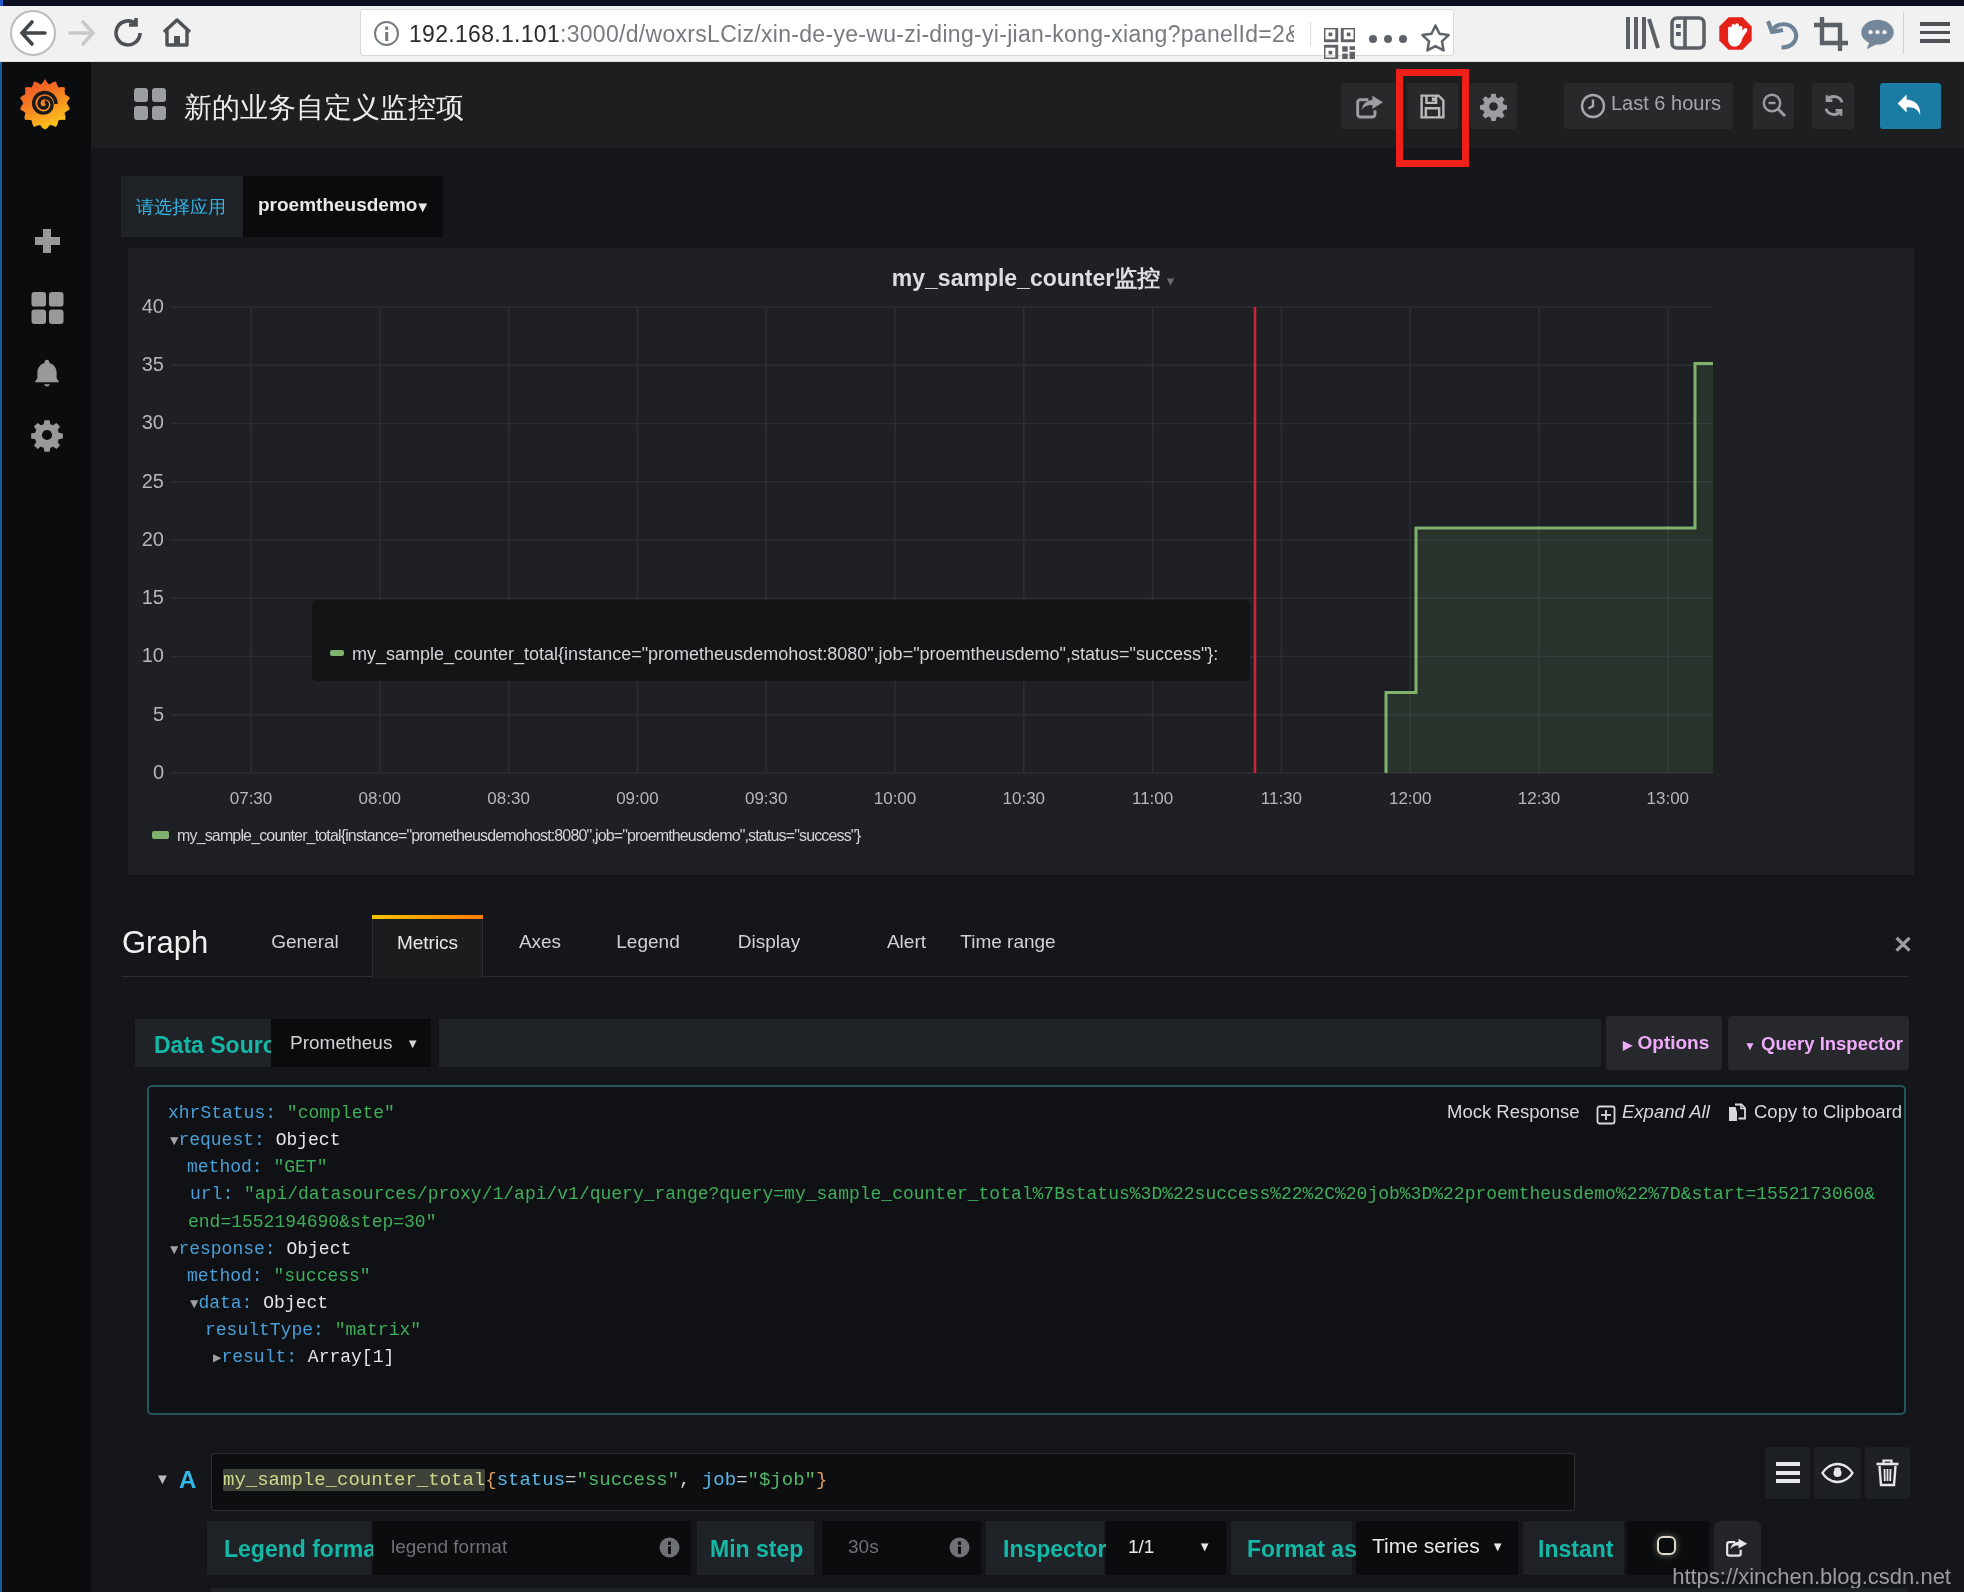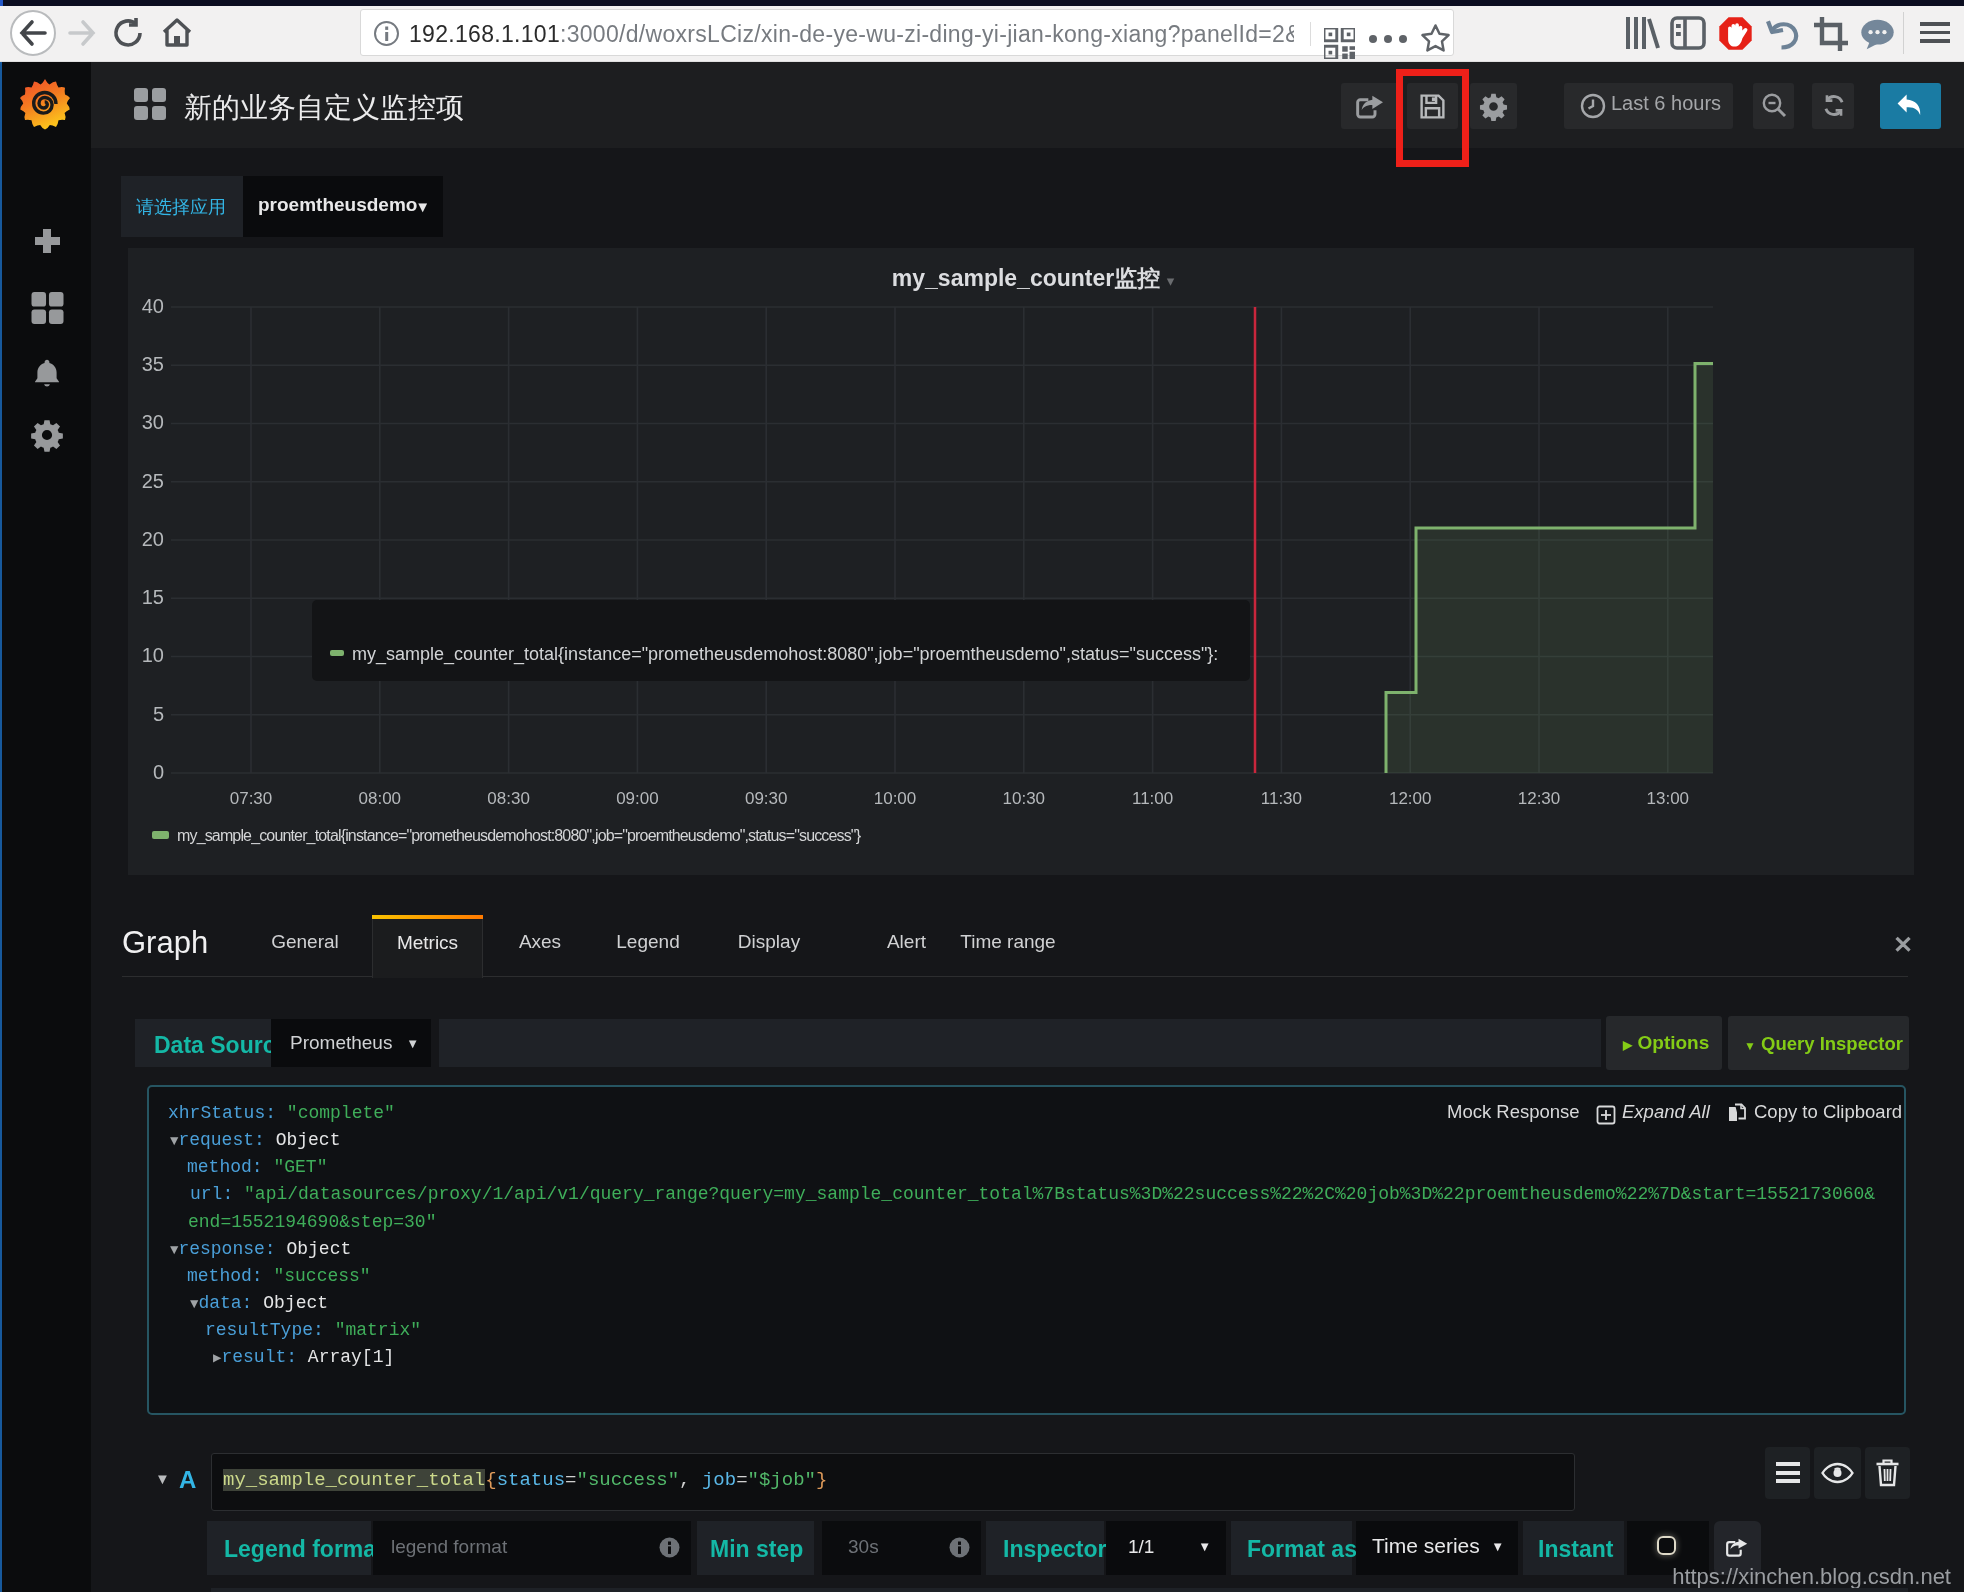--- a/index.html
+++ b/index.html
@@ -47,21 +47,21 @@
   #graphh { position:absolute; left:0px; top:10px; font-size:31px; color:#f0f0f1; }
   .tab { position:absolute; top:16px; font-size:19px; color:#d0d1d3; text-align:center; }
   #activetab { position:absolute; left:250px; top:0px; width:111px; height:63px; background:#1b1c1e; border:1px solid #2c2d2f; border-bottom:none; }
   #activetab .grad { position:absolute; left:-1px; top:-1px; width:111px; height:4px; background:linear-gradient(90deg,#f8c200,#ff7a00); }
   #activetab span { position:absolute; width:109px; text-align:center; top:16px; font-size:19px; color:#e8e8e9; }
   #closex { position:absolute; right:-5px; top:16px; font-size:24px; color:#9a9da0; font-weight:bold; }
 
   
   .lbl { position:absolute; background:#1f2227; color:#14b8a6; font-weight:bold; font-size:23px; white-space:nowrap; }
   .drop { position:absolute; background:#0a0b0d; color:#d0d2d4; font-size:19px; }
-  .btn { position:absolute; background:#26282b; border-radius:3px; color:#84cc16; font-weight:bold; font-size:19px; white-space:nowrap; }
+  .btn { position:absolute; background:#26282b; border-radius:3px; color:#f0abfc; font-weight:bold; font-size:19px; white-space:nowrap; }
 
   
   #jsonbox { left:147px; top:1085px; width:1759px; height:330px; background:#0f1114; border:2px solid #265562; border-radius:5px; }
   .jrow { position:absolute; font-family:"Liberation Mono",monospace; font-size:18px; white-space:pre; }
   .jk { color:#4a9fd8; } .js { color:#3fae5a; } .jw { color:#e4e5e6; } .ja { color:#9fa3a6; font-size:14px; }
   .jhead { position:absolute; top:14px; font-size:18.5px; color:#d8d9da; white-space:nowrap; }
 
   
   #qbox { left:211px; top:1453px; width:1364px; height:58px; background:#0d0e10; border:1px solid #2c2e31; border-radius:3px; }
   .qtxt { position:absolute; left:11px; top:15px; font-family:"Liberation Mono",monospace; font-size:19px; white-space:pre; }

